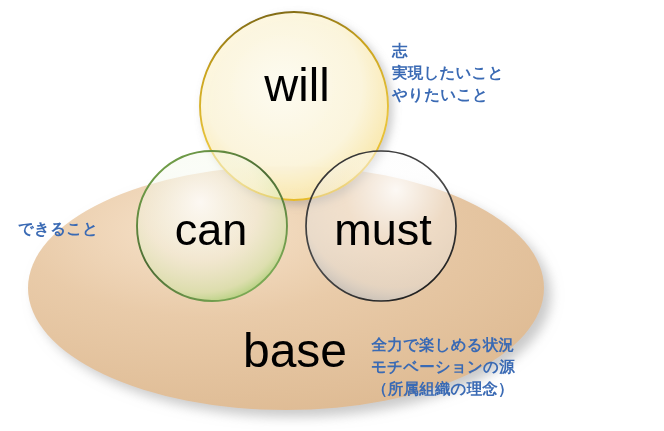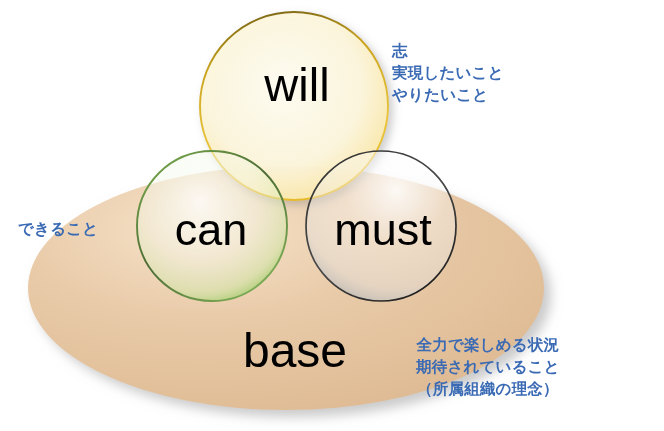--- a/index.html
+++ b/index.html
@@ -37,21 +37,21 @@
   .annotation {
     position: absolute;
     color: #3a6ab4;
     font-family: "DejaVu Sans", sans-serif;
     font-size: 15.5px;
     font-weight: 700;
     line-height: 1.42;
     white-space: nowrap;
     letter-spacing: 0.2px;
   }
-  .annotation.center { text-align: center; margin-left: 45px; }
+  .annotation.center { text-align: center; }
   .annotation.left { text-align: left; }
 
   #annotation-will  { left: 392px; top: 40px; }
   #annotation-can   { left: 18px;  top: 218px; }
   #annotation-must  { left: 466px; top: 205px; }
   #annotation-base  { left: 371px; top: 334px; }
 </style>
 </head>
 <body>
 
@@ -145,17 +145,17 @@
 
   <div class="annotation left" id="annotation-can">
     <div>できること</div>
   </div>
 
   <div class="annotation left" id="annotation-must">
   </div>
 
   <div class="annotation center" id="annotation-base">
     <div>全力で楽しめる状況</div>
-    <div>期待されていること</div>
+    <div>モチベーションの源</div>
     <div>（所属組織の理念）</div>
   </div>
 
 </div>
 
 </body></html>

